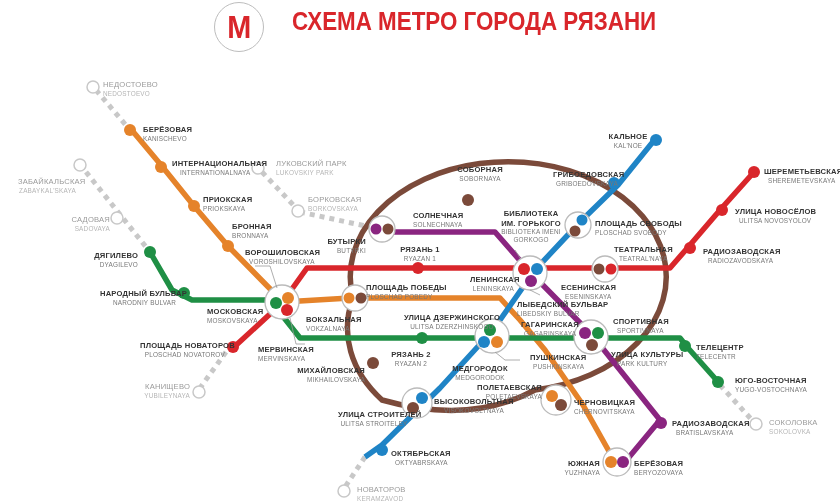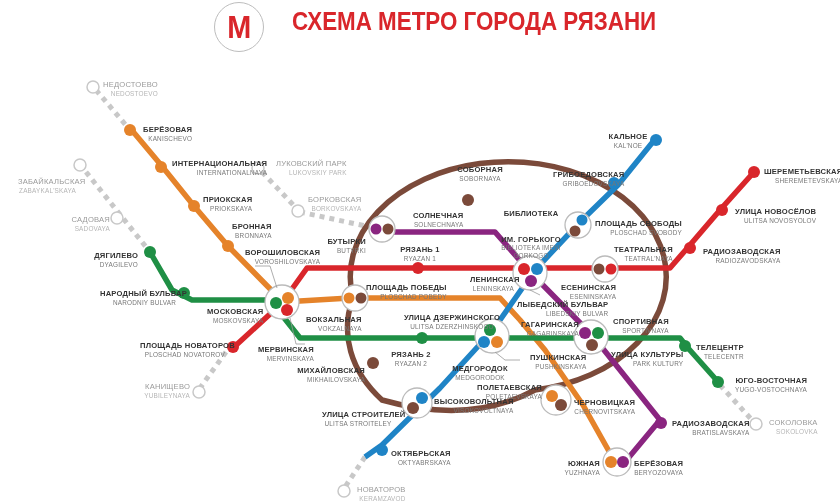--- a/index.html
+++ b/index.html
@@ -1,21 +1,21 @@
 <!DOCTYPE html>
 <html><head>
 <meta charset="utf-8">
 <style>
   html,body{margin:0;padding:0;background:#ffffff;}
   body{width:840px;height:504px;overflow:hidden;position:relative;font-family:"Liberation Sans",sans-serif;}
   #map{position:absolute;left:0;top:0;width:840px;height:504px;}
   .title{position:absolute;left:292px;top:6px;font-family:"Liberation Sans",sans-serif;font-weight:bold;font-size:26px;color:#d9262b;letter-spacing:0px;transform:scaleX(0.86);transform-origin:left top;white-space:nowrap;}
   .logo{position:absolute;left:214px;top:2px;width:50px;height:50px;border:1.5px solid #bdbdbd;border-radius:50%;box-sizing:border-box;display:flex;align-items:center;justify-content:center;}
   .logo span{font-family:"Liberation Sans",sans-serif;font-weight:bold;font-size:32px;color:#d9262b;transform:scaleX(0.9);}
-  .lbl{position:absolute;white-space:nowrap;line-height:1;text-align:right;}
+  .lbl{position:absolute;white-space:nowrap;line-height:1;}
   .lbl .ru{display:block;font-family:"Liberation Sans",sans-serif;font-weight:bold;font-size:7.6px;color:#333;letter-spacing:0.2px;}
   .lbl .en{display:block;font-family:"Liberation Sans",sans-serif;font-size:6.4px;color:#777;margin-top:2px;letter-spacing:0.2px;}
   .lbl.fut .ru{color:#9a9a9a;font-weight:normal;}
   .lbl.fut .en{color:#b5b5b5;}
   .lbl.r{text-align:right;}
   .lbl.c{text-align:center;}
 </style>
 </head>
 <body>
 
@@ -249,36 +249,36 @@
     <span class="en">MEDGORODOK</span>
   </div>
 <div class="lbl r" style="left:470px;top:384px;width:72px">
     <span class="ru">ПОЛЕТАЕВСКАЯ</span>
     <span class="en">POLETAEVSKAYA</span>
   </div>
 <div class="lbl" style="left:434px;top:398px">
     <span class="ru">ВЫСОКОВОЛЬТНАЯ</span>
     <span class="en" style="margin-left:10px">VISOKOVOLTNAYA</span>
   </div>
-<div class="lbl c" style="left:322px;top:411px;width:72px">
+<div class="lbl c" style="left:338px;top:411px;width:72px">
     <span class="ru">УЛИЦА СТРОИТЕЛЕЙ</span>
     <span class="en">ULITSA STROITELEY</span>
   </div>
 <div class="lbl" style="left:391px;top:450px">
     <span class="ru">ОКТЯБРЬСКАЯ</span>
     <span class="en" style="margin-left:4px">OKTYABRSKAYA</span>
   </div>
 <div class="lbl fut" style="left:357px;top:486px">
     <span class="ru">НОВАТОРОВ</span>
     <span class="en">KERAMZAVOD</span>
   </div>
 
 <div class="lbl c" style="left:497px;top:210px;width:68px">
     <span class="ru">БИБЛИОТЕКА</span>
-    <span class="ru" style="margin-top:18px">ИМ. ГОРЬКОГО</span>
+    <span class="ru" style="margin-top:2px">ИМ. ГОРЬКОГО</span>
     <span class="en">BIBLIOTEKA IMENI</span>
     <span class="en" style="margin-top:1px">GORKOGO</span>
   </div>
 <div class="lbl r" style="left:470px;top:276px;width:44px">
     <span class="ru">ЛЕНИНСКАЯ</span>
     <span class="en">LENINSKAYA</span>
   </div>
 <div class="lbl" style="left:517px;top:301px">
     <span class="ru">ЛЫБЕДСКИЙ БУЛЬВАР</span>
     <span class="en">LIBEDSKIY BULVAR</span>

